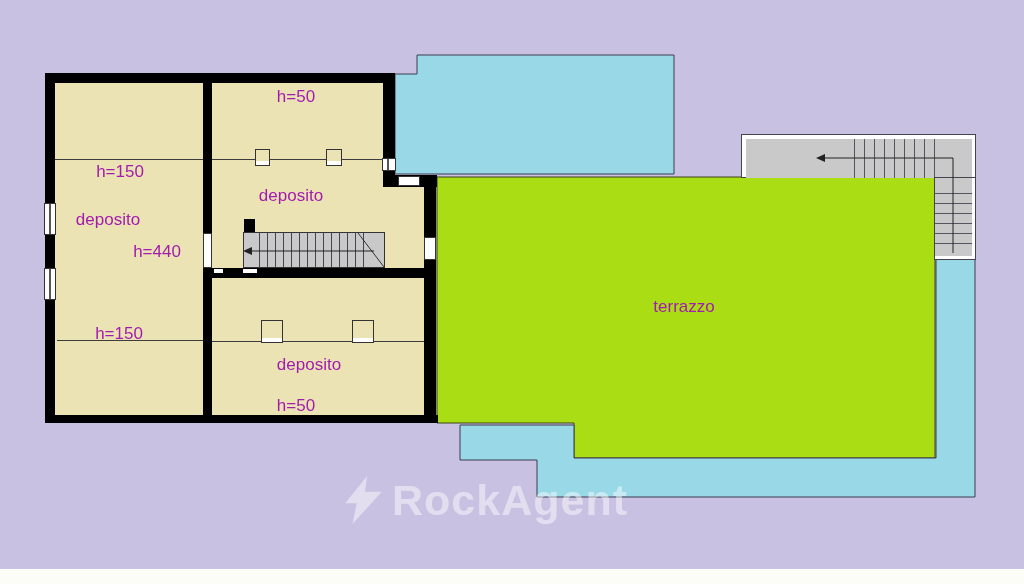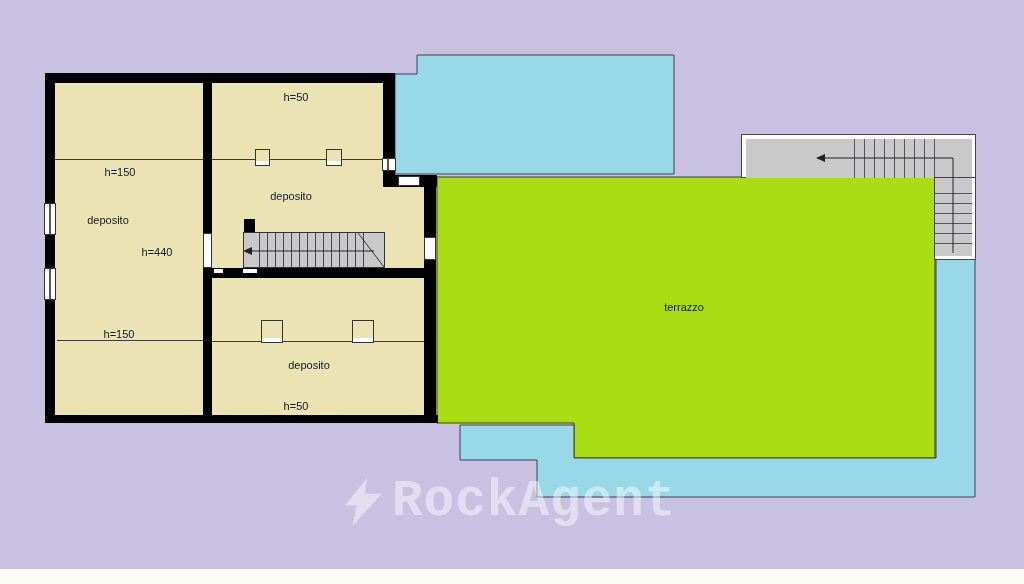--- a/index.html
+++ b/index.html
@@ -15,29 +15,29 @@
   .window{position:absolute;box-sizing:border-box;border:1px solid #333;
     background:linear-gradient(90deg,#fff 0 4px,#555 4px 6px,#fff 6px 100%);}
   .pillar{position:absolute;box-sizing:border-box;border:1px solid #333;background:#ece3b4;}
   .pillar .base{position:absolute;left:0;right:0;bottom:0;height:4px;background:#fff;}
   .stair{position:absolute;background:#c9c9c9;}
   .stair-frame{position:absolute;background:#fff;border:1px solid #44444f;box-sizing:border-box;}
   .treads-v{background:repeating-linear-gradient(90deg,transparent 0,transparent 9px,#55555f 9px,#55555f 10px);}
   .treads-h{background:repeating-linear-gradient(180deg,transparent 0,transparent 9px,#55555f 9px,#55555f 10px);}
   .treads-int{background:repeating-linear-gradient(90deg,transparent 0,transparent 7px,#44444d 7px,#44444d 8px);}
   .int-stair{position:absolute;box-sizing:border-box;border:1px solid #333;background:#c9c9c9;}
-  .lbl{position:absolute;transform:translate(-50%,-50%);font-size:11px;color:#0f172a;white-space:nowrap;letter-spacing:0px;}
+  .lbl{position:absolute;transform:translate(-50%,-50%);font-size:17px;color:#a21caf;white-space:nowrap;letter-spacing:0px;}
   svg.layer{position:absolute;left:0;top:0;pointer-events:none;}
   #watermark{
     position:absolute;left:345px;top:476px;display:flex;align-items:center;gap:9px;
     color:rgba(255,255,255,0.47);
   }
   #watermark .brand{
-    font-size:51px;font-weight:bold;letter-spacing:1px;line-height:1;
-    font-family:Liberation Mono, monospace;
+    font-size:43px;font-weight:bold;letter-spacing:1px;line-height:1;
+    font-family:Liberation Sans, sans-serif;
   }
   #footer-strip{position:absolute;left:0;top:569px;width:1024px;height:15px;background:#fdfdf8;}
 </style>
 </head>
 <body>
 
 <div id="stage">
 
   <svg class="layer" width="1024" height="584">
     <polygon points="417,55 674,55 674,174 395,174 395,74 417,74" fill="#99d8e6" stroke="#3c3c50" stroke-width="1"></polygon>

